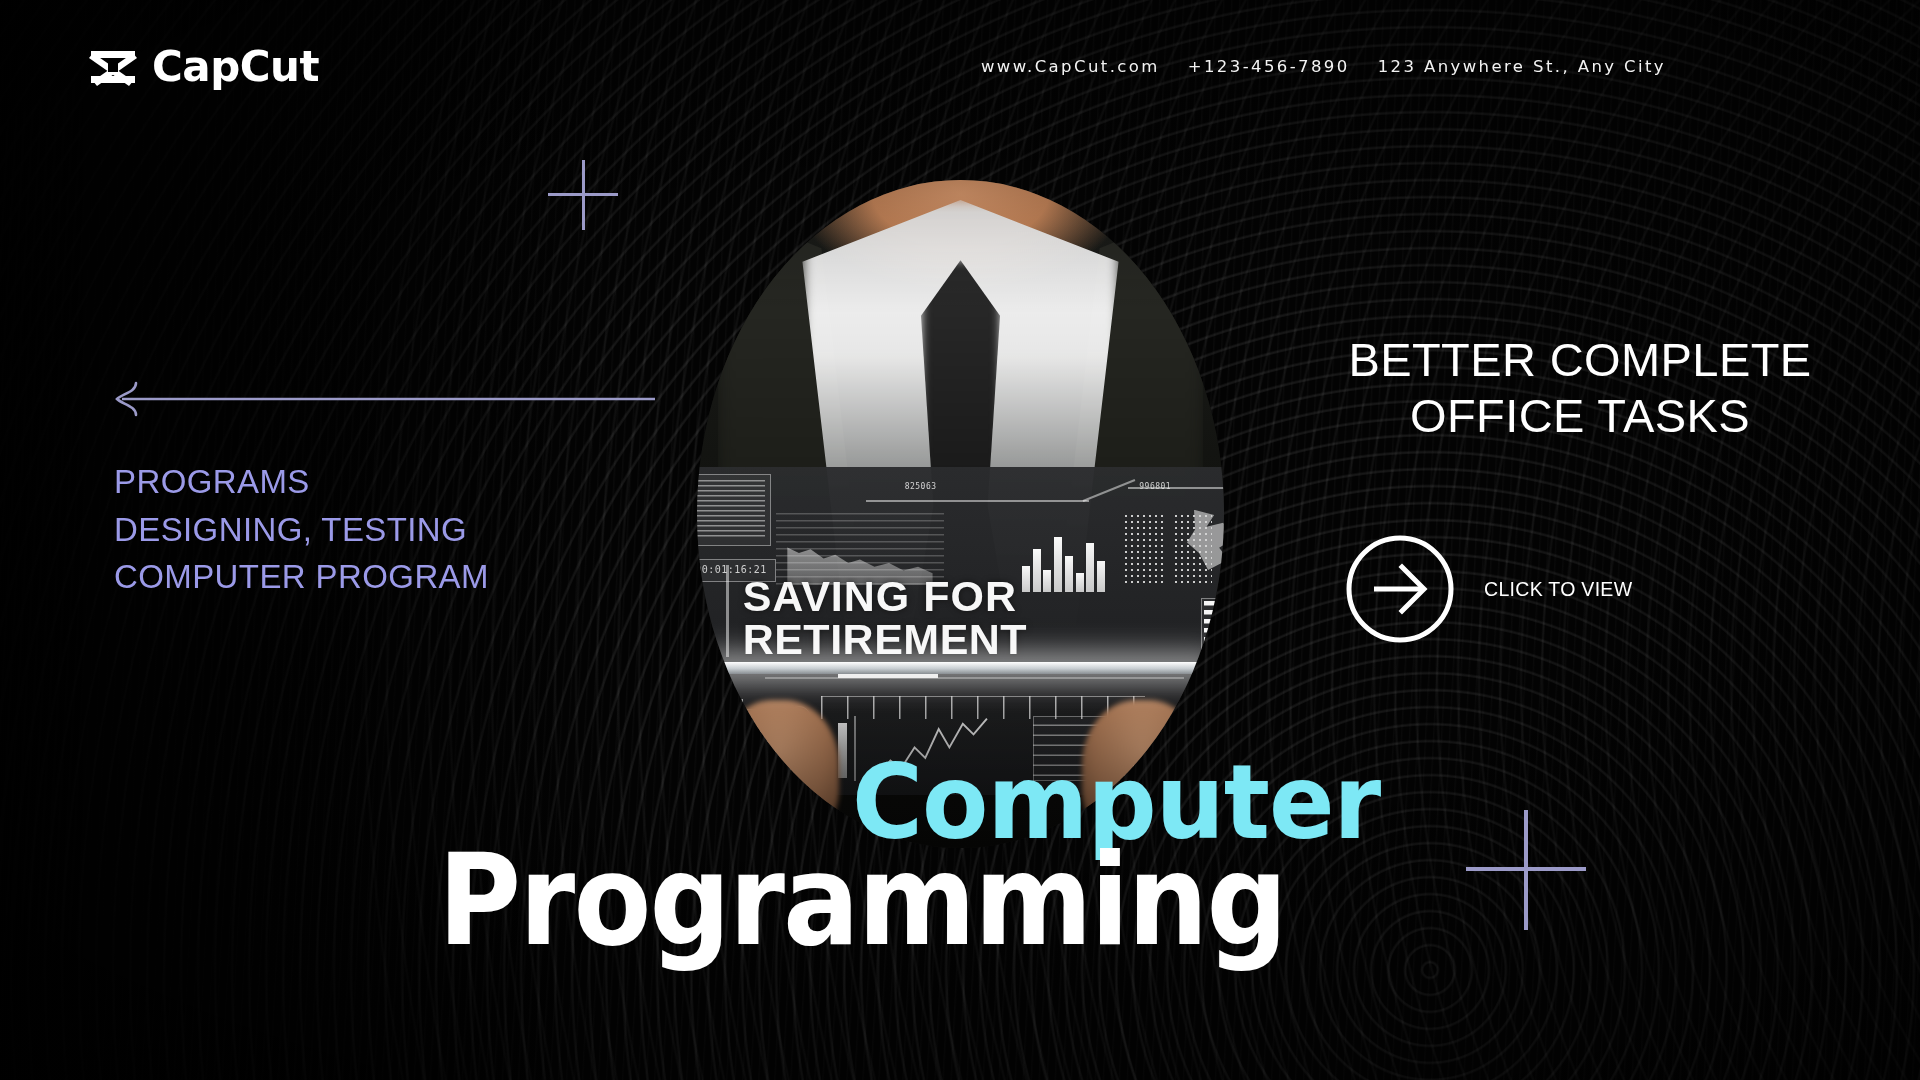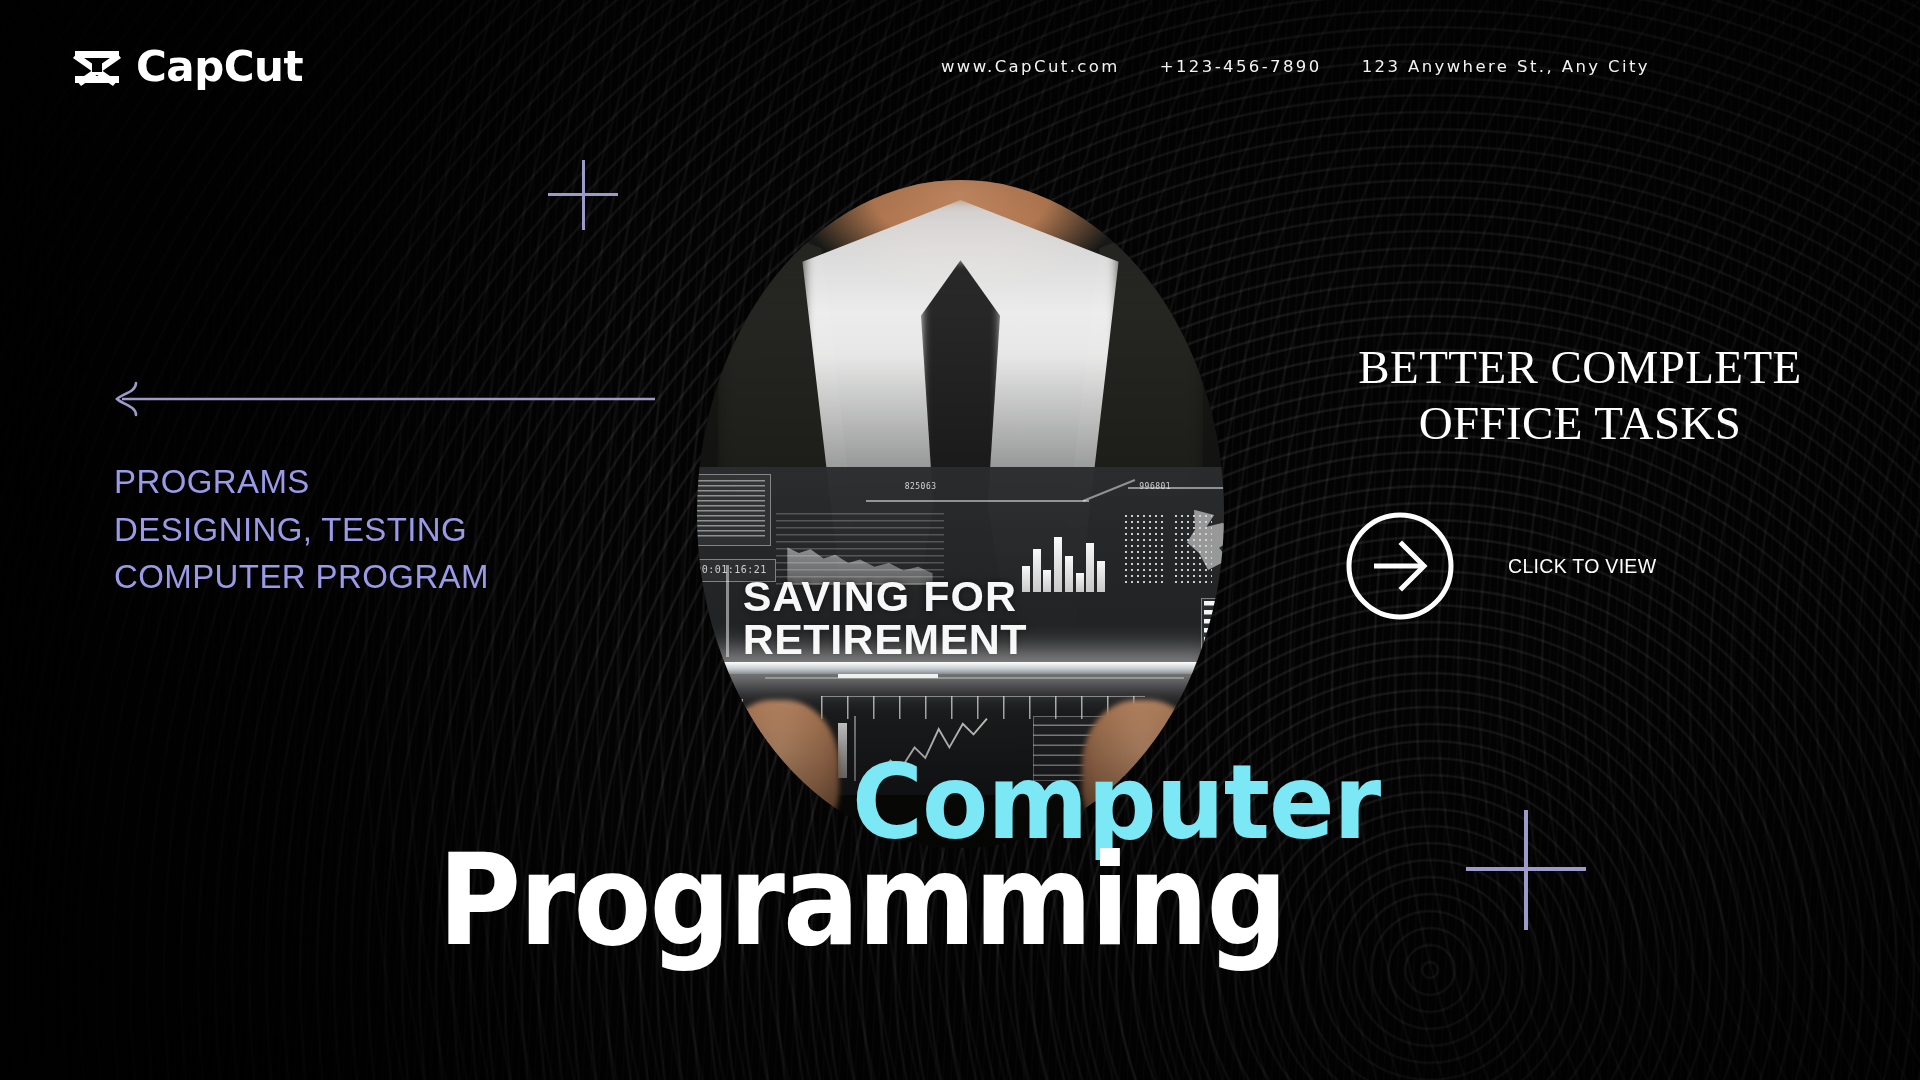--- a/index.html
+++ b/index.html
@@ -60,33 +60,33 @@
     position:absolute; inset:0;
     background: radial-gradient(ellipse 95% 85% at 50% 48%,
         rgba(0,0,0,0) 25%, rgba(0,0,0,.55) 72%, rgba(0,0,0,.9) 100%);
   }
   .bg-dark-left{
     position:absolute; left:0; top:0; width:640px; height:1080px;
     background: linear-gradient(90deg, rgba(0,0,0,.92) 0%, rgba(0,0,0,.55) 55%, rgba(0,0,0,0) 100%);
   }
 
   
-  .header{ position:absolute; left:0; top:0; width:1716px; height:120px; z-index:30;padding-left:12px; }
+  .header{ position:absolute; left:16px; top:0; width:1716px; height:120px; z-index:30;padding-left:12px; }
 
   .logo{ position:absolute; left:72px; top:45px; display:flex; align-items:center; gap:14px; }
   .logo-mark{ width:50px; height:44px; display:block; }
   .logo-text{
     font-size:42px; font-weight:bold; color:#fff;
     letter-spacing:-0.5px; line-height:1;
     font-family:"DejaVu Sans", sans-serif;
   }
 
   .contact{
     position:absolute; right:66px; top:57px;
-    display:flex; align-items:center; gap:40px;
+    display:flex; align-items:center; gap:28px;
   }
   .contact-item{
     color:#f3f3f3;
     font-size:16.5px;
     letter-spacing:2.4px;
     font-family:"DejaVu Sans", sans-serif;
     white-space:nowrap;
   }
 
   
@@ -223,30 +223,30 @@
     font-size:126px;
     font-family:"DejaVu Sans", sans-serif;
     letter-spacing:-2px;
     line-height:1;
     transform:scaleX(.9);
     transform-origin:left center;
   }
 
   
   .right-head{
-    position:absolute; right:60px; top:339px; z-index:20;
+    position:absolute; right:60px; top:332px; z-index:20;
     width:560px; text-align:center;
     color:#fff;
     font-size:47px; line-height:1.2;
     letter-spacing:.4px;
-    font-family:Liberation Serif, serif;
+    font-family:Liberation Sans, sans-serif;
   }
   .cta{
-    position:absolute; left:1344px; top:510px; z-index:20;
-    display:flex; align-items:center; gap:52px;
+    position:absolute; left:1344px; top:533px; z-index:20;
+    display:flex; align-items:center; gap:28px;
   }
   .cta-arrow{ width:112px; height:112px; display:block; }
   .cta-text{
     color:#ffffff;
     font-size:19.5px;
     line-height:1.28;
     letter-spacing:.3px;
     font-family:"Liberation Sans", sans-serif;
     white-space:nowrap;
   }

